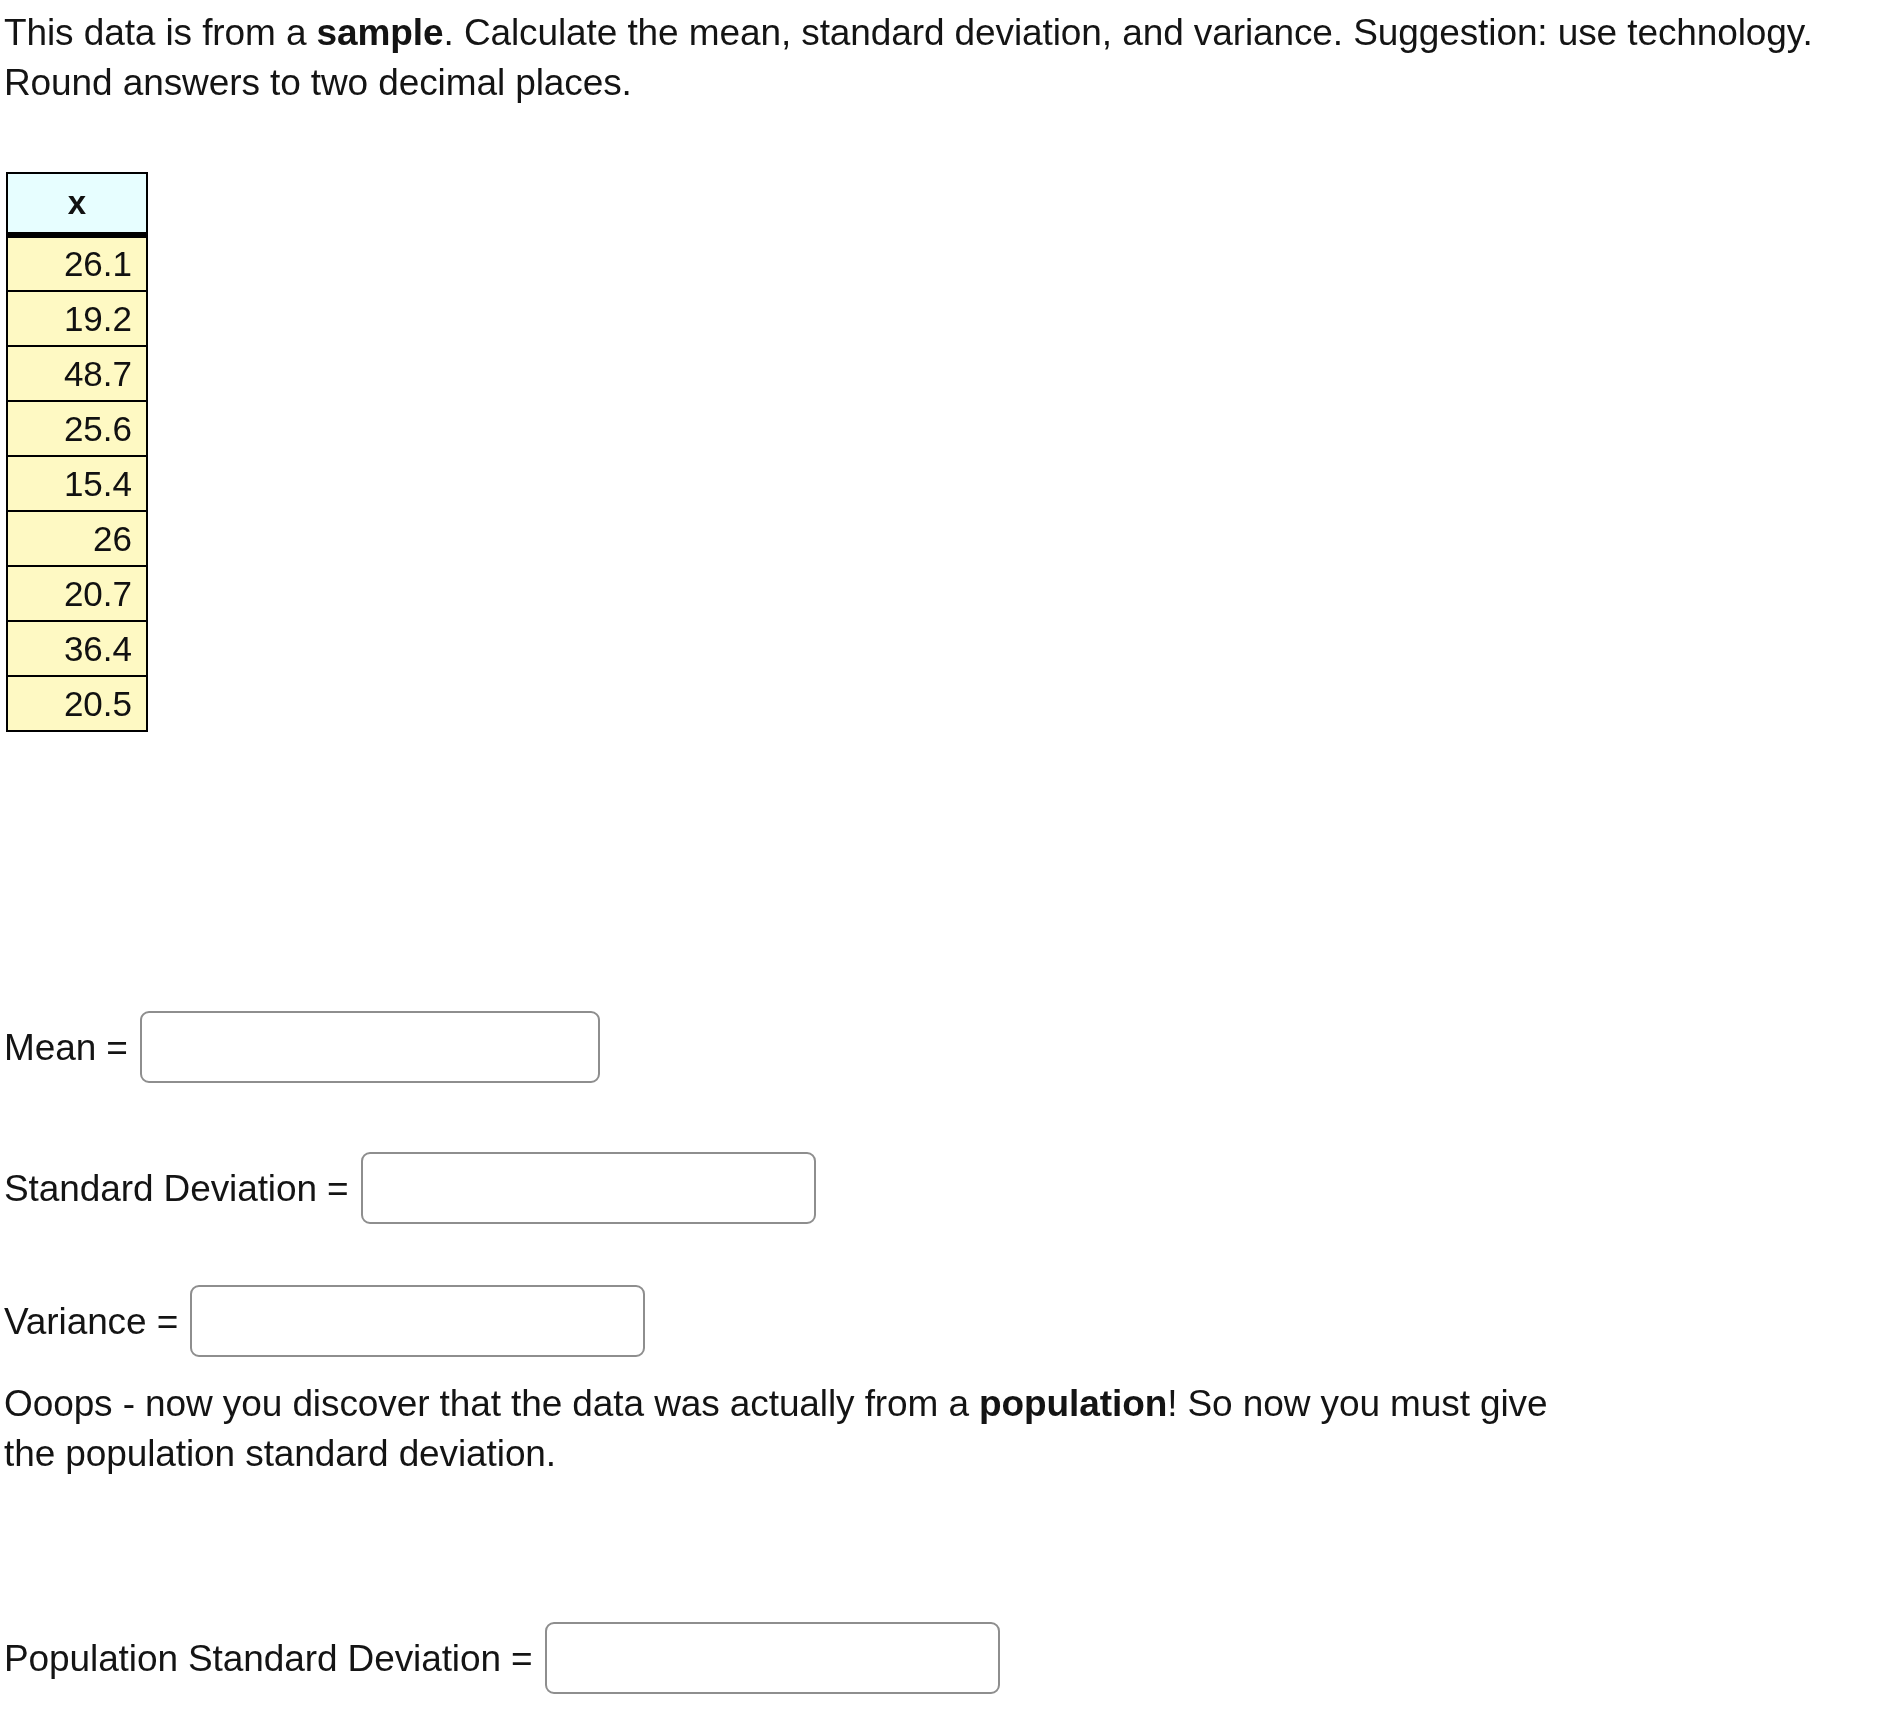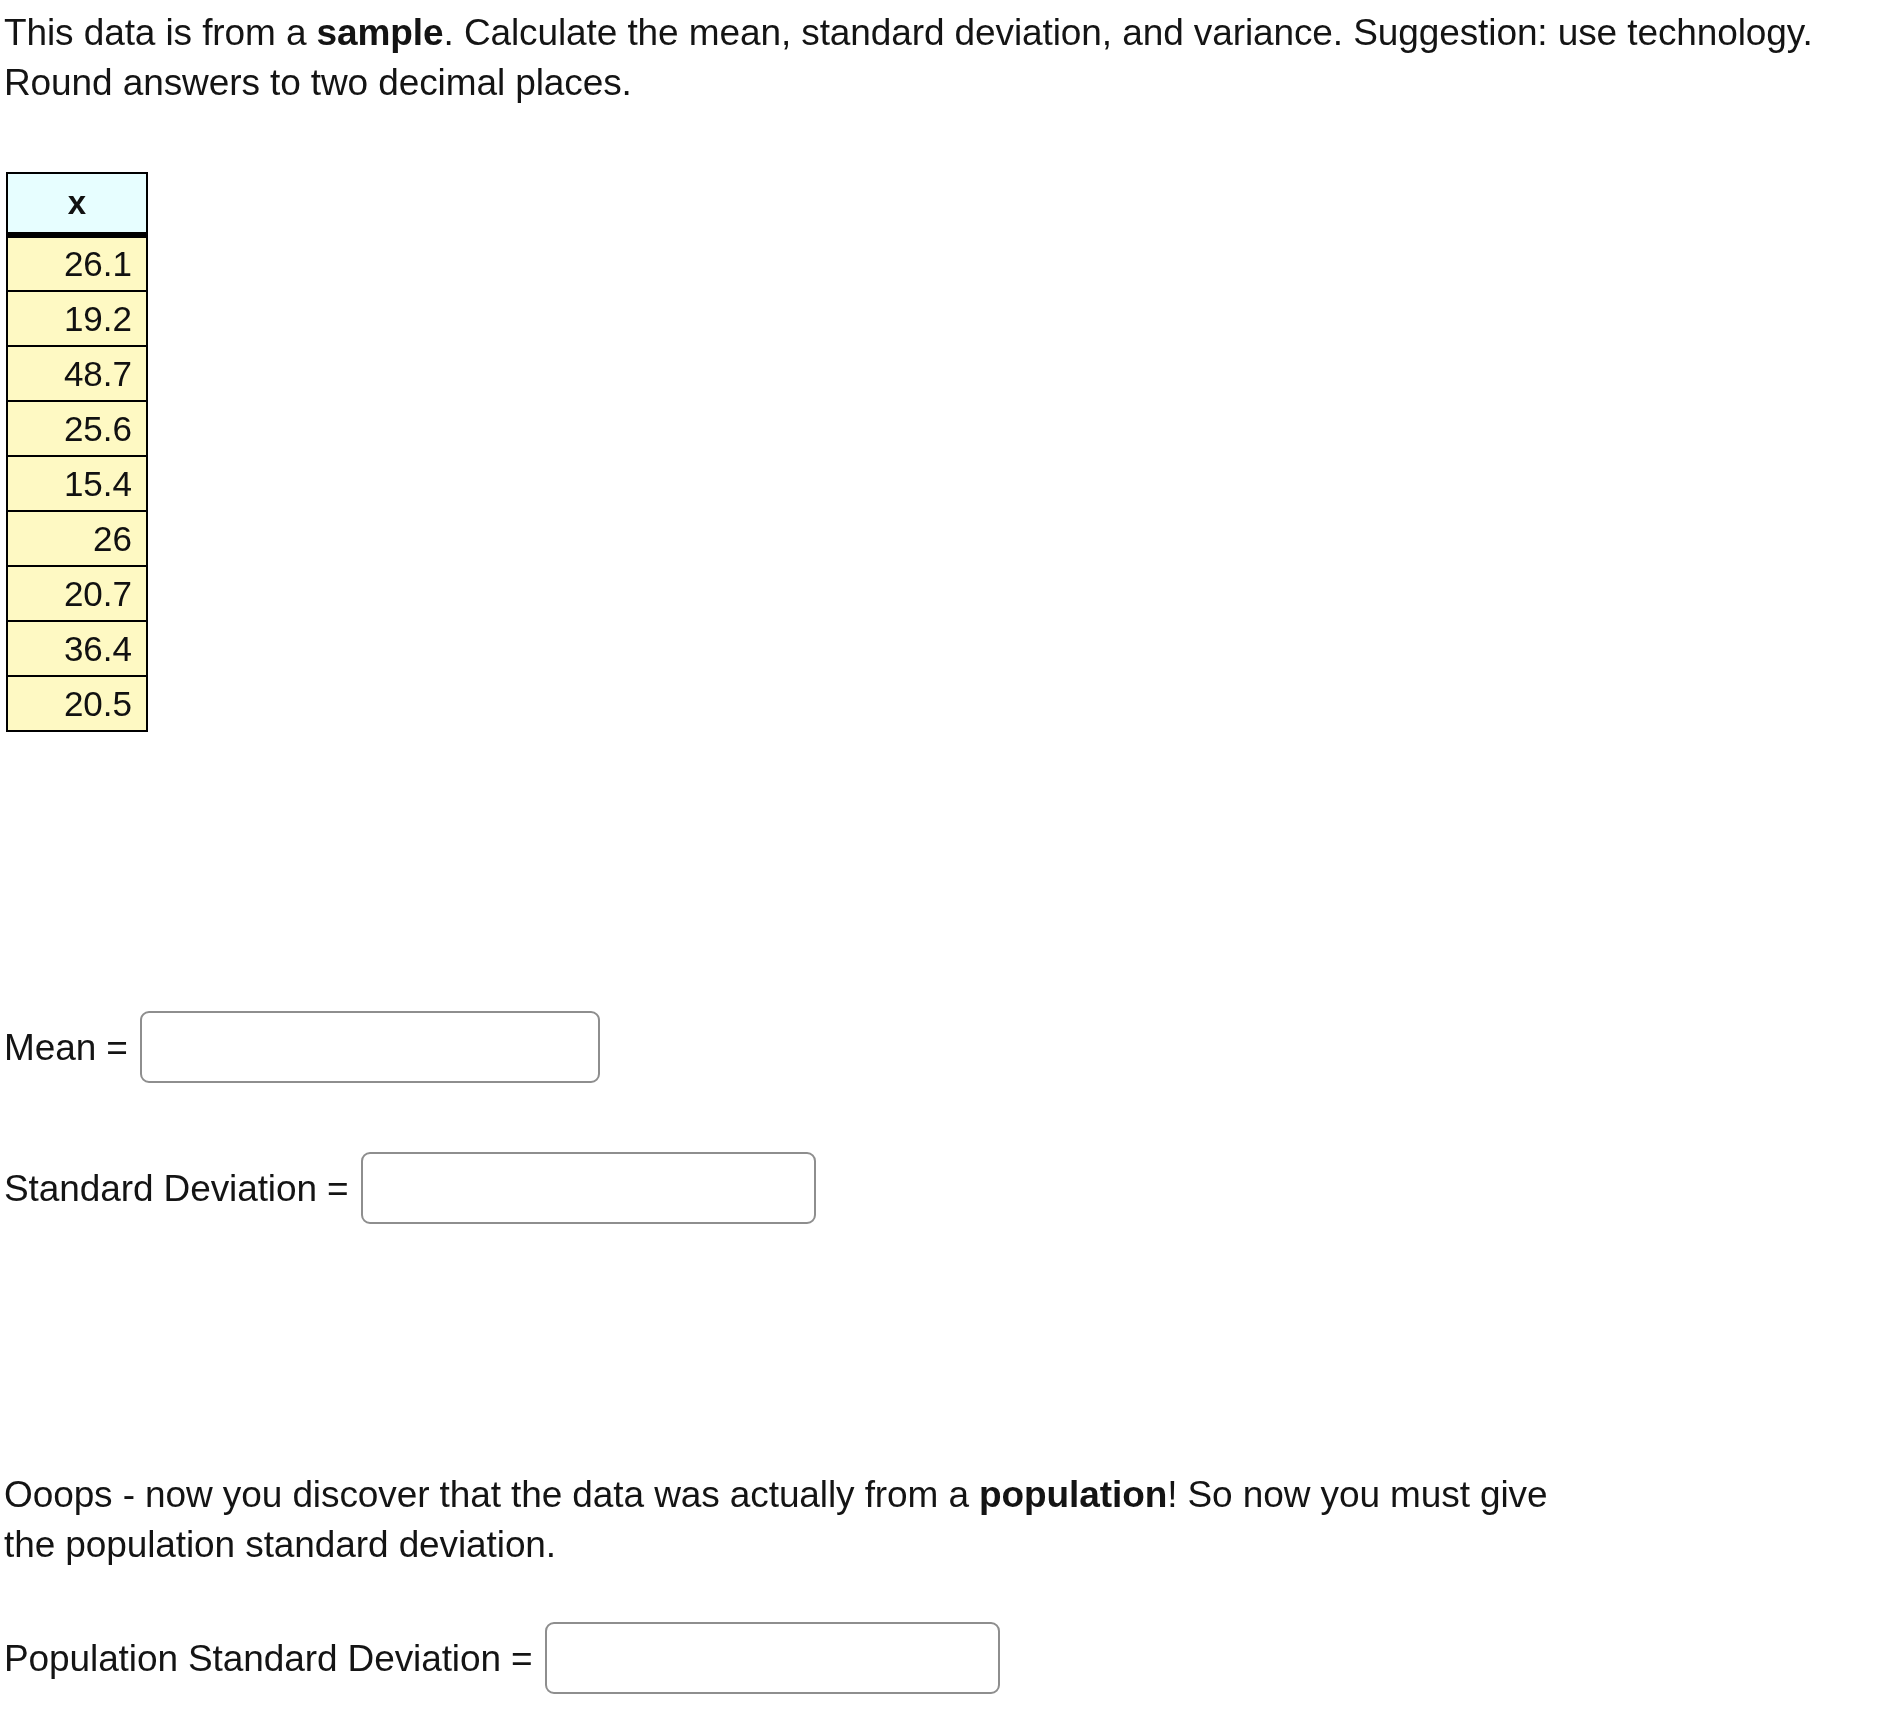--- a/index.html
+++ b/index.html
@@ -41,21 +41,21 @@
   #intro-paragraph {
     position: absolute;
     left: 4px;
     top: 8px;
     width: 1880px;
   }
 
   #oops-paragraph {
     position: absolute;
     left: 4px;
-    top: 1470px;
+    top: 1379px;
     width: 1560px;
   }
 
   
   #data-table-wrap {
     position: absolute;
     left: 6px;
     top: 172px;
   }
   table.data-table {
@@ -177,20 +177,24 @@
   <div class="answer-row" id="row-stdev">
     <span class="answer-label">Standard Deviation =</span>
     <input class="answer-input" id="input-stdev" type="text" value="" style="">
   </div>
 
   <div class="answer-row" id="row-mean">
     <span class="answer-label">Mean =</span>
     <input class="answer-input" id="input-mean" type="text" value="" style="">
   </div>
 
+  <div class="answer-row" id="row-variance">
+    <span class="answer-label">Variance =</span>
+    <input class="answer-input" id="input-variance" type="text" value="" style="">
+  </div>
 
   <p class="prompt" id="oops-paragraph"><span>Ooops - now you discover that the data was actually from a </span><b>population</b><span>! So now you must give the population standard deviation.</span></p>
 
   <div class="answer-row" id="row-popstdev">
     <span class="answer-label">Population Standard Deviation =</span>
     <input class="answer-input" id="input-popstdev" type="text" value="" style="">
   </div>
 
 </div>
 

